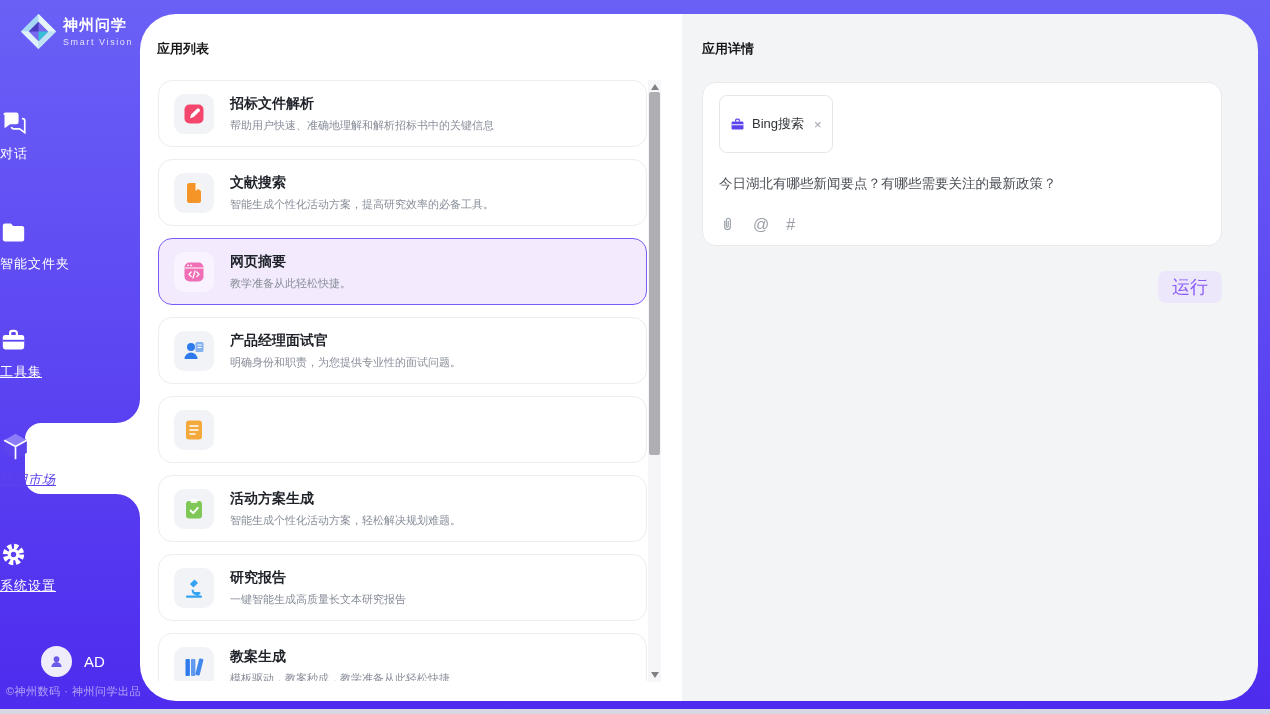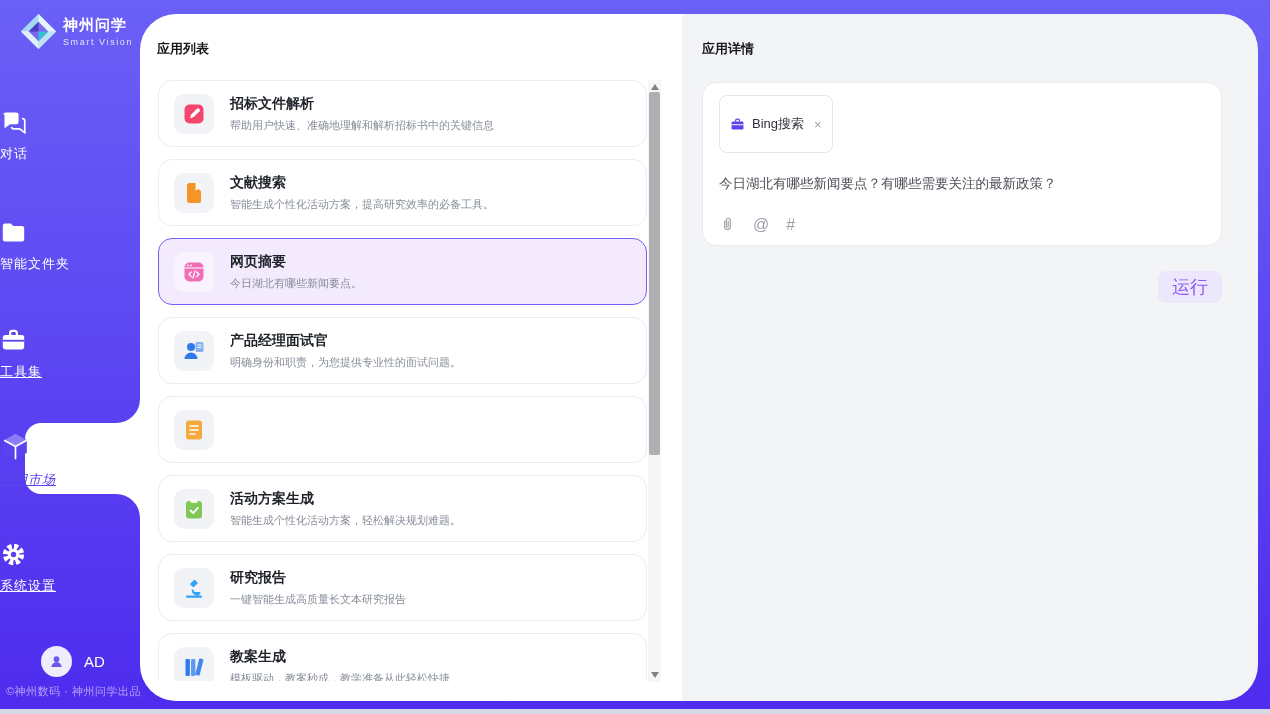--- a/index.html
+++ b/index.html
@@ -176,21 +176,21 @@
               <svg viewBox="0 0 24 24">
                 <rect x="2.5" y="2.5" width="19" height="19" rx="5" fill="#F06EB5"></rect>
                 <path d="M2.5 8h19" stroke="#fff" stroke-width="1.2" opacity=".85"></path>
                 <circle cx="6" cy="5.4" r=".9" fill="#fff"></circle>
                 <circle cx="9" cy="5.4" r=".9" fill="#fff"></circle>
                 <path d="M9.2 12l-2.2 2.3 2.2 2.3M14.8 12l2.2 2.3-2.2 2.3M13 11l-2 7" stroke="#fff" stroke-width="1.3" fill="none" stroke-linecap="round"></path>
               </svg>
             </span>
             <div class="app-text">
               <h3 class="app-name">网页摘要</h3>
-              <p class="app-desc">今日湖北有哪些新闻要点。</p>
+              <p class="app-desc">教学准备从此轻松快捷。</p>
             </div>
           </article>
           <article class="app-card">
             <span class="app-icon">
               <svg viewBox="0 0 24 24">
                 <rect x="13.5" y="3" width="8" height="10" rx="1.5" fill="#2F7BED" opacity=".55"></rect>
                 <path d="M15.5 6h4M15.5 8.5h4" stroke="#fff" stroke-width="1.1"></path>
                 <circle cx="9" cy="8" r="4" fill="#2F7BED"></circle>
                 <path d="M2.5 20a6.5 6.5 0 0 1 13 0z" fill="#2F7BED"></path>
               </svg>

